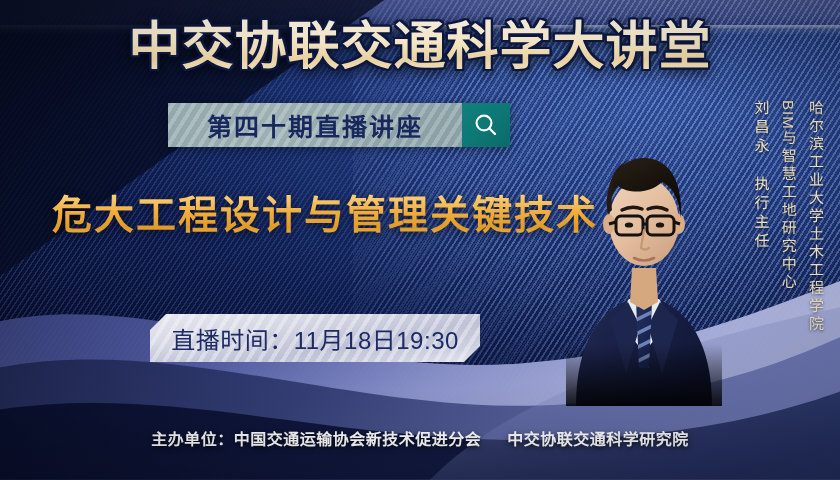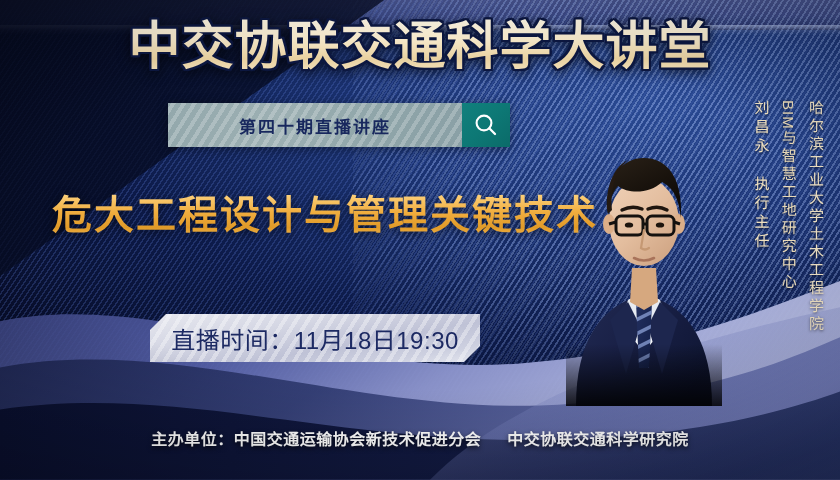--- a/index.html
+++ b/index.html
@@ -129,21 +129,21 @@
     background:repeating-linear-gradient(
         -58deg,
         rgba(255,255,255,0) 0px,
         rgba(255,255,255,0) 5px,
         rgba(255,255,255,.22) 5px,
         rgba(255,255,255,.22) 9px);
     pointer-events:none;
   }
   .subtitle-text{
     position:relative; z-index:2;
-    font-size:17px; font-weight:700; letter-spacing:2px;
+    font-size:25px; font-weight:700; letter-spacing:2px;
     color:#18285e;
     white-space:nowrap;
   }
   .search-box{
     position:relative; flex:0 0 48px;
     background:linear-gradient(135deg,#11807d 0%,#0d7875 50%,#0b6b69 100%);
     display:flex; align-items:center; justify-content:center;
   }
   .search-box svg{ display:block; }
 

